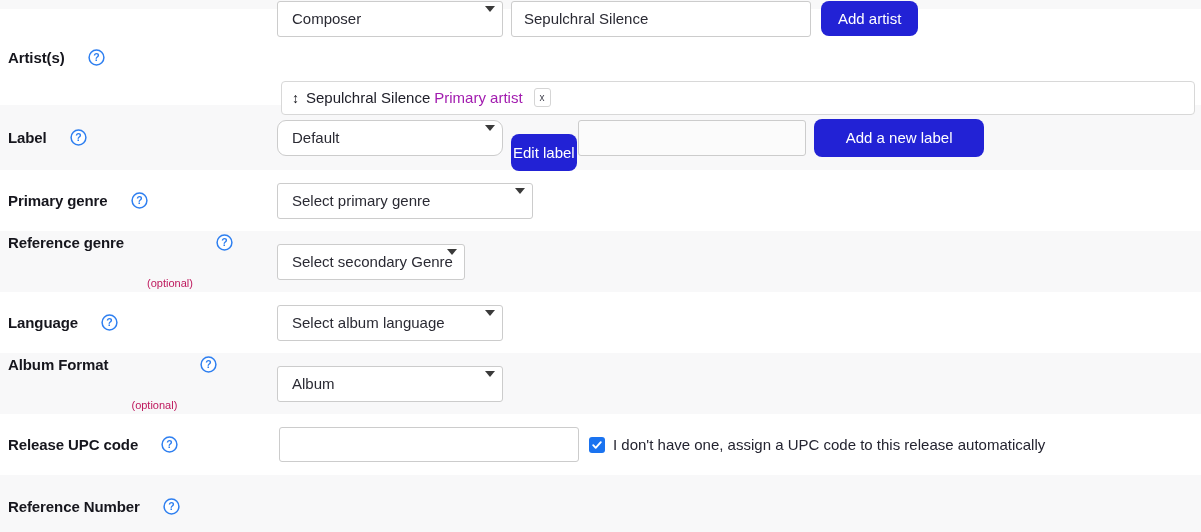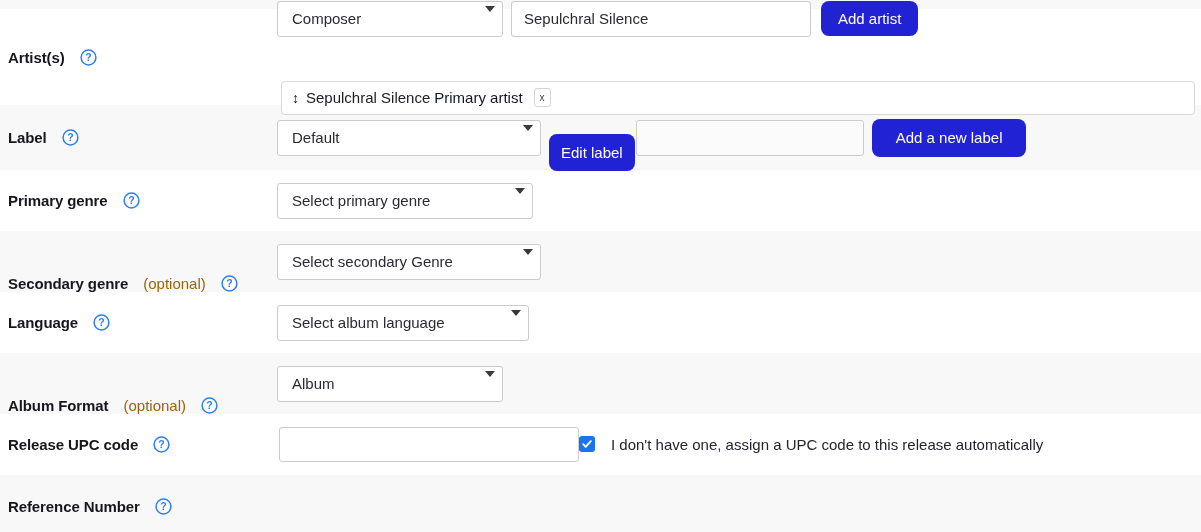--- a/index.html
+++ b/index.html
@@ -41,36 +41,36 @@
   .row-artist    { height: 95px; align-items: center; }
   .row-label     { height: 65px; }
   .row-std       { height: 61px; }
   .row-upc       { height: 61px; }
   .row-ref       { height: 62px; }
 
   .label-col {
     width: 271px;
     flex: 0 0 271px;
     display: flex;
-    align-items: flex-end;
-    gap: 12px;
+    align-items: flex-start;
+    gap: 20px;
     padding-left: 2px;
     box-sizing: border-box;
   }
   .label-text {
     font-weight: bold;
     font-size: 15px;
     color: #16161d;
     white-space: nowrap;
     letter-spacing: -0.1px;
   }
   .label-opt {
     font-weight: normal;
-    color: #a16207;
-    font-size: 15px;
+    color: #be185d;
+    font-size: 11px;
     margin-left: 3px;
     margin-top: 43px;
   }
   .help-icon {
     display: inline-flex;
     align-items: center;
     justify-content: center;
     width: 17px;
     height: 17px;
     flex: 0 0 17px;
@@ -108,24 +108,24 @@
     position: absolute;
     right: 7px;
     top: 4px;
     width: 0;
     height: 0;
     border-left: 5px solid transparent;
     border-right: 5px solid transparent;
     border-top: 6px solid #3a3a3a;
   }
   .sel-composer { width: 226px; }
-  .sel-label    { width: 264px; }
+  .sel-label    { width: 226px; border-radius: 9px; }
   .sel-genre    { width: 256px; }
-  .sel-genre2   { width: 264px; }
-  .sel-lang     { width: 252px; }
+  .sel-genre2   { width: 188px; }
+  .sel-lang     { width: 226px; }
   .sel-format   { width: 226px; }
 
   
   .txt {
     box-sizing: border-box;
     height: 36px;
     border: 1px solid #cccccc;
     border-radius: 3px;
     background: #ffffff;
     font-family: "Liberation Sans", sans-serif;
@@ -149,22 +149,22 @@
     color: #ffffff;
     font-family: "Liberation Sans", sans-serif;
     font-size: 15px;
     line-height: 1;
     height: 36px;
     padding: 0 16px;
     cursor: pointer;
     white-space: nowrap;
   }
   .btn-add-artist   { margin-left: 10px; height: 35px; padding: 0 17px; }
-  .btn-edit-label   { margin-left: 8px; height: 37px; padding: 0 12px; margin-top: 30px; }
-  .btn-add-label    { margin-left: 8px; height: 38px; padding: 0 24px; }
+  .btn-edit-label   { margin-left: 8px; height: 37px; padding: 0 2px; margin-top: 30px; }
+  .btn-add-label    { margin-left: 8px; height: 38px; padding: 0 32px; }
 
   
   .artist-stack {
     display: flex;
     flex-direction: column;
     flex: 1 1 auto;
     min-width: 0;
     gap: 40px;
   }
   .artist-top {
@@ -193,21 +193,21 @@
     cursor: grab;
     user-select: none;
   }
   .artist-name {
     font-size: 15px;
     color: #20202a;
     white-space: nowrap;
   }
   .artist-role {
     font-size: 15px;
-    color: #0f172a;
+    color: #a21caf;
     white-space: nowrap;
     margin-left: -3px;
   }
   .chip-x {
     box-sizing: border-box;
     margin-left: 4px;
     width: 17px;
     height: 19px;
     border: 1px solid #d5d5d5;
     border-radius: 3px;
@@ -216,22 +216,23 @@
     font-size: 10px;
     line-height: 17px;
     text-align: center;
     cursor: pointer;
     user-select: none;
   }
 
   
   .cb-wrap {
     display: flex;
-    align-items: flex-start;
-    gap: 16px;
+    align-items: flex-end;
+    margin-left: 10px;
+    gap: 8px;
   }
   .cb {
     width: 16px;
     height: 16px;
     flex: 0 0 16px;
     border-radius: 3px;
     background: #1a73f0;
     display: inline-flex;
     align-items: center;
     justify-content: center;
@@ -313,21 +314,21 @@
     <div class="field-col">
       <div class="sel sel-genre">
         <span>Select primary genre</span>
         <span class="caret"></span>
       </div>
     </div>
   </div>
 
   <div class="row shade row-std">
     <div class="label-col">
-      <span class="label-text">Secondary genre</span>
+      <span class="label-text">Reference genre</span>
       <span class="label-opt">(optional)</span>
       <span class="help-icon">
         <svg width="17" height="17" viewBox="0 0 17 17">
           <circle cx="8.5" cy="8.5" r="7.4" fill="#ffffff" stroke="#2e7ff0" stroke-width="1.5"></circle>
           <text x="8.5" y="12.4" font-family="Liberation Sans, sans-serif" font-size="10.5" font-weight="bold" fill="#2e7ff0" text-anchor="middle">?</text>
         </svg>
       </span>
     </div>
     <div class="field-col">
       <div class="sel sel-genre2">

